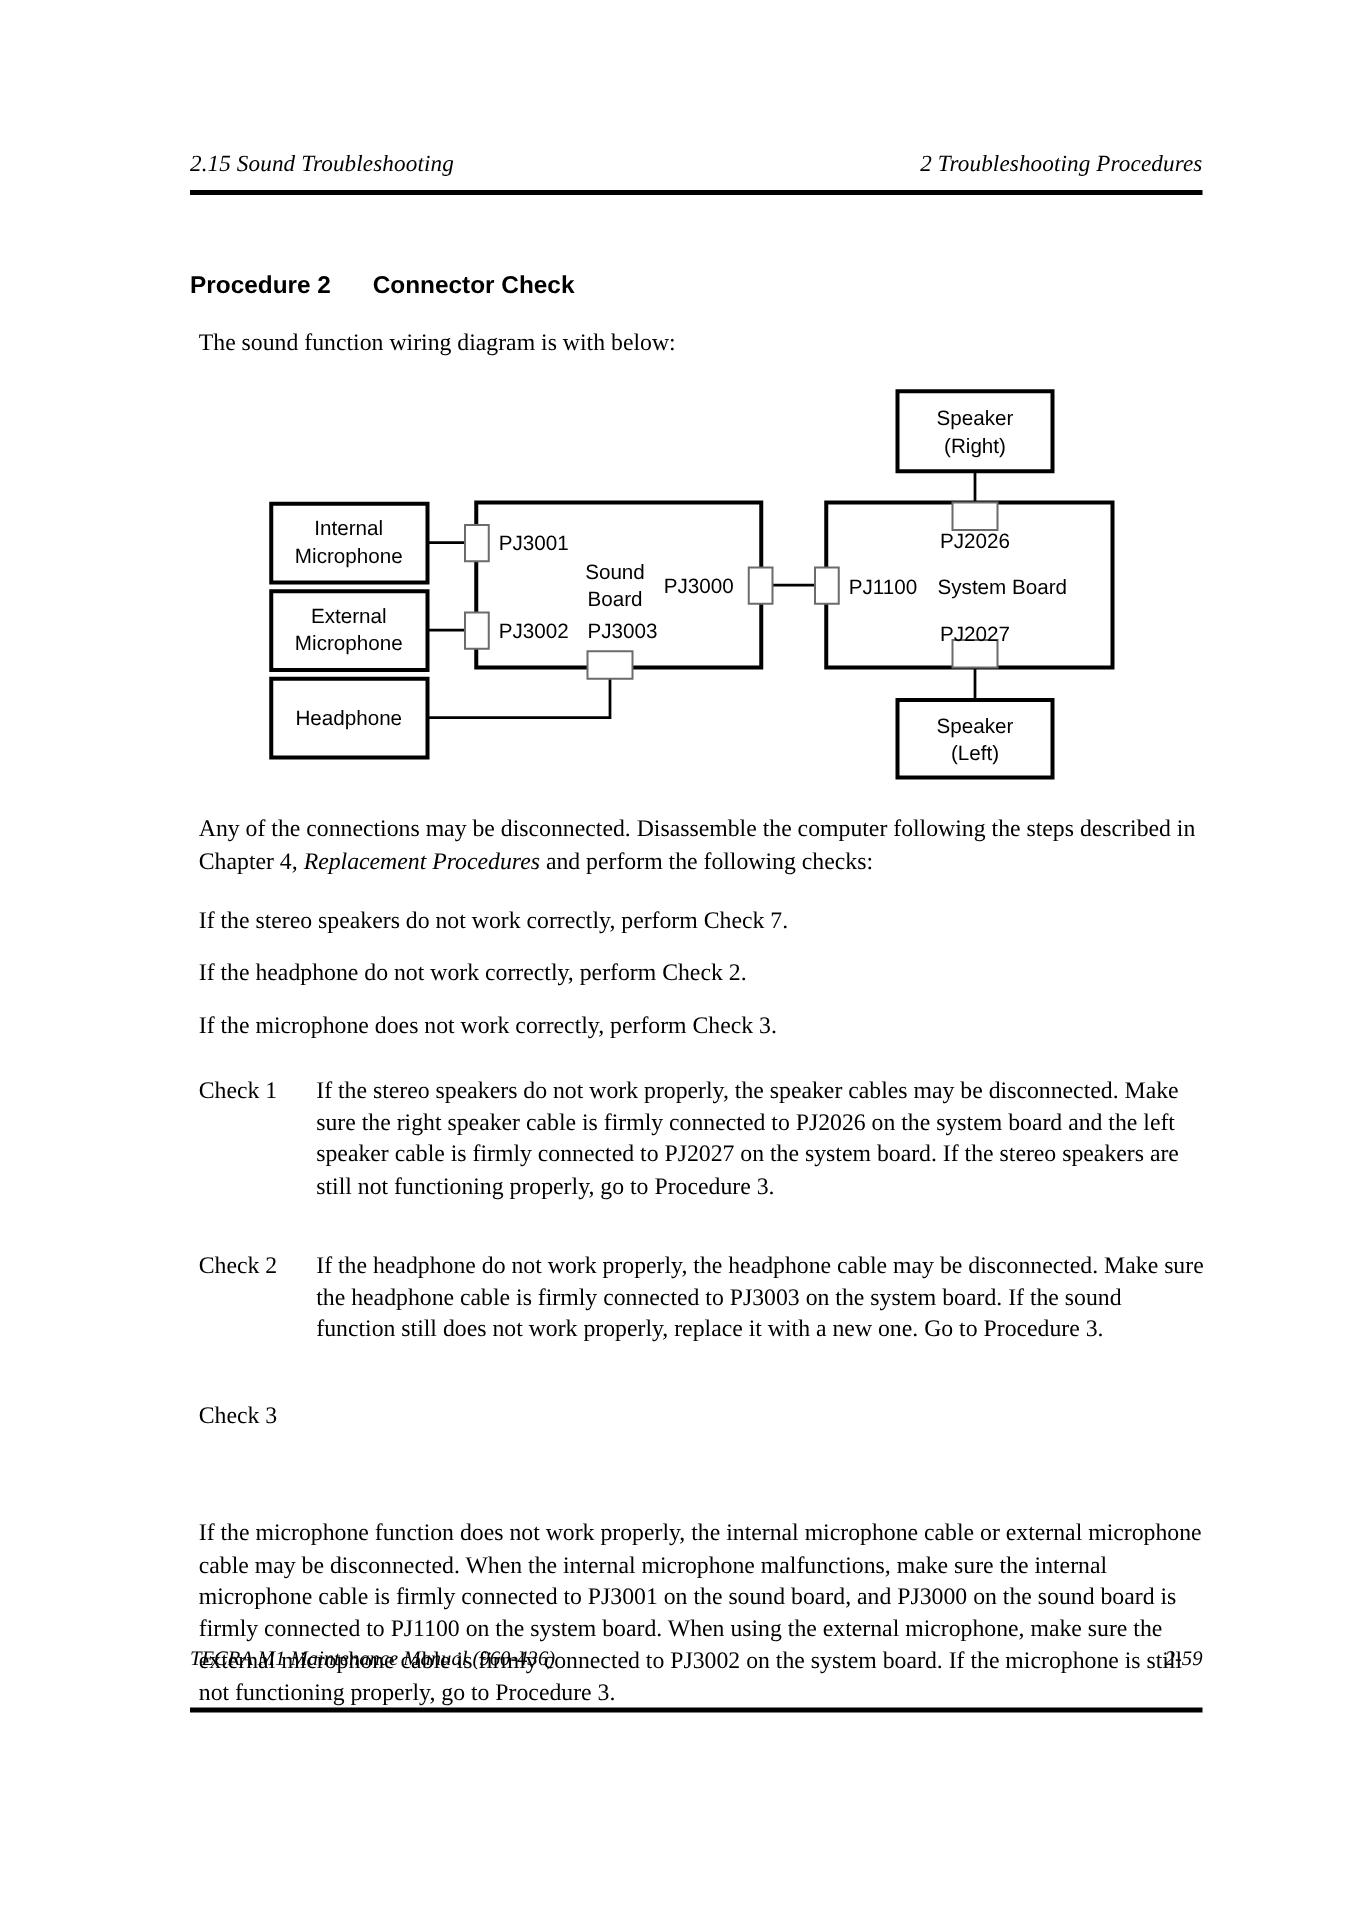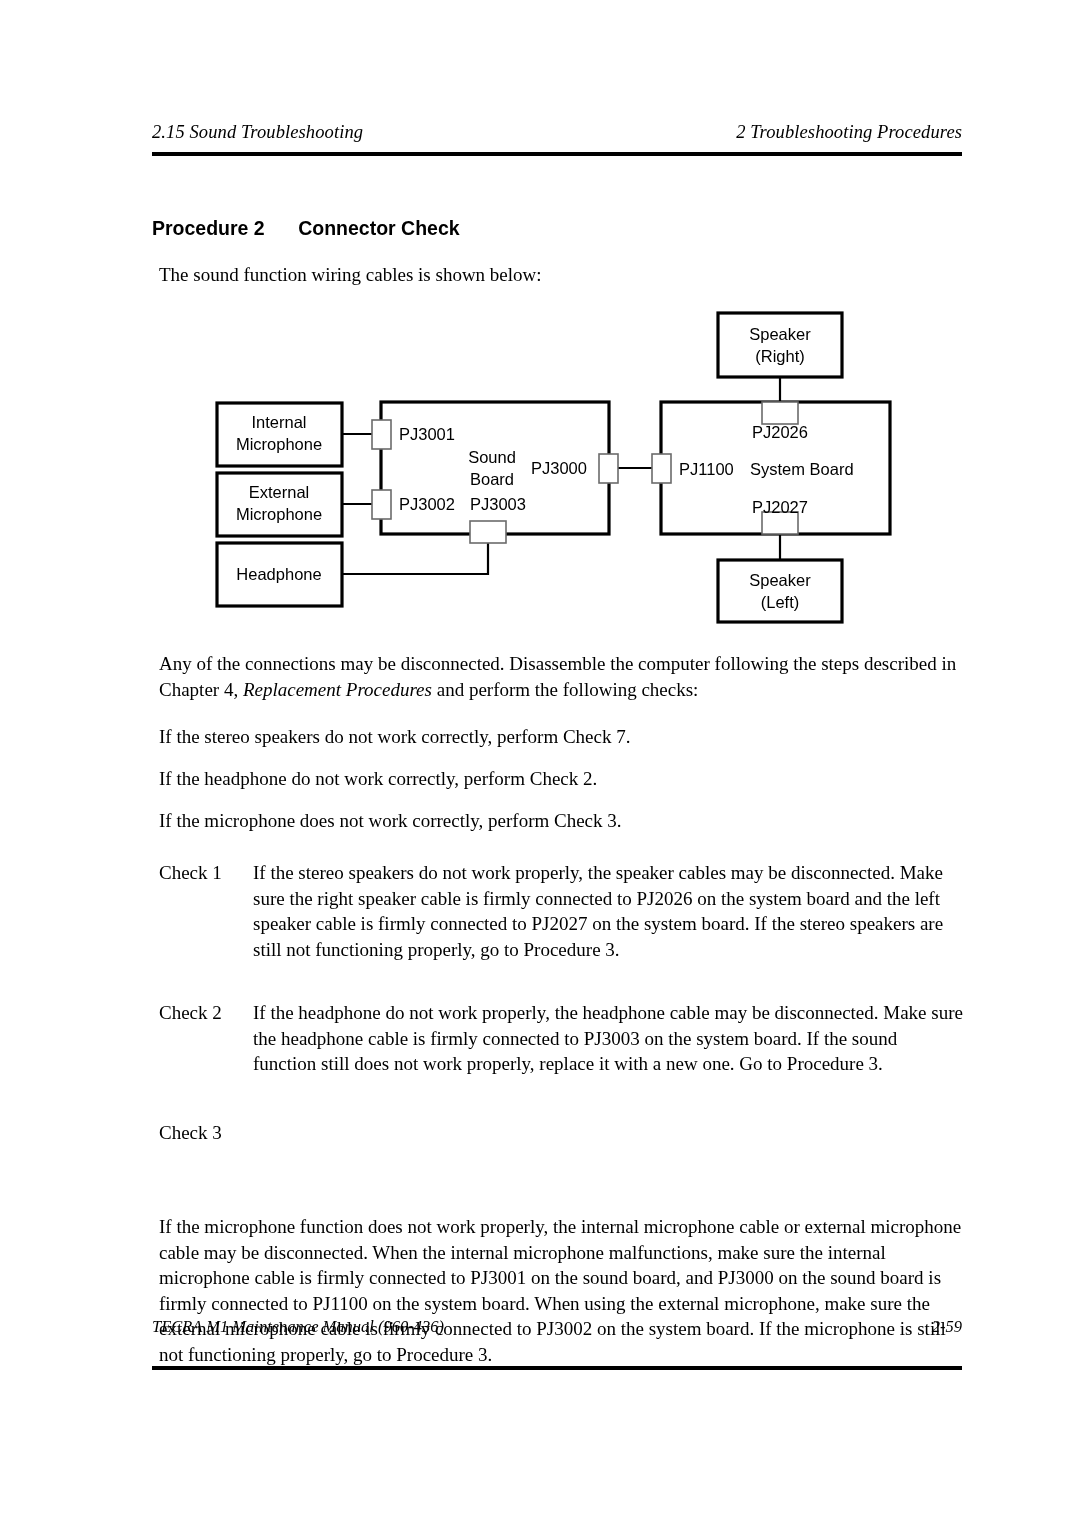--- a/index.html
+++ b/index.html
@@ -150,21 +150,21 @@
   <span class="left">2.15 Sound Troubleshooting</span>
   <span class="right">2  Troubleshooting Procedures</span>
 </div>
 <div class="rule-top"></div>
 
 <div class="proc-heading">
   <span class="proc-label">Procedure 2</span>
   <span>Connector Check</span>
 </div>
 
-<div class="para intro">The sound function wiring cables is shown below:</div>
+<div class="para intro">The sound function wiring diagram is with below:</div>
 
 <div class="diagram">
 <svg width="1080" height="1525" viewBox="0 0 1080 1525" xmlns="http://www.w3.org/2000/svg">
 
   <path class="dgm-wire" d="M342,434 L381,434"></path>
   <path class="dgm-wire" d="M342,504 L381,504"></path>
   <path class="dgm-wire" d="M342,574 L488,574 L488,534"></path>
   <path class="dgm-wire" d="M609,468 L661,468"></path>
   <path class="dgm-wire" d="M780,377 L780,402"></path>
   <path class="dgm-wire" d="M780,534 L780,560"></path>

